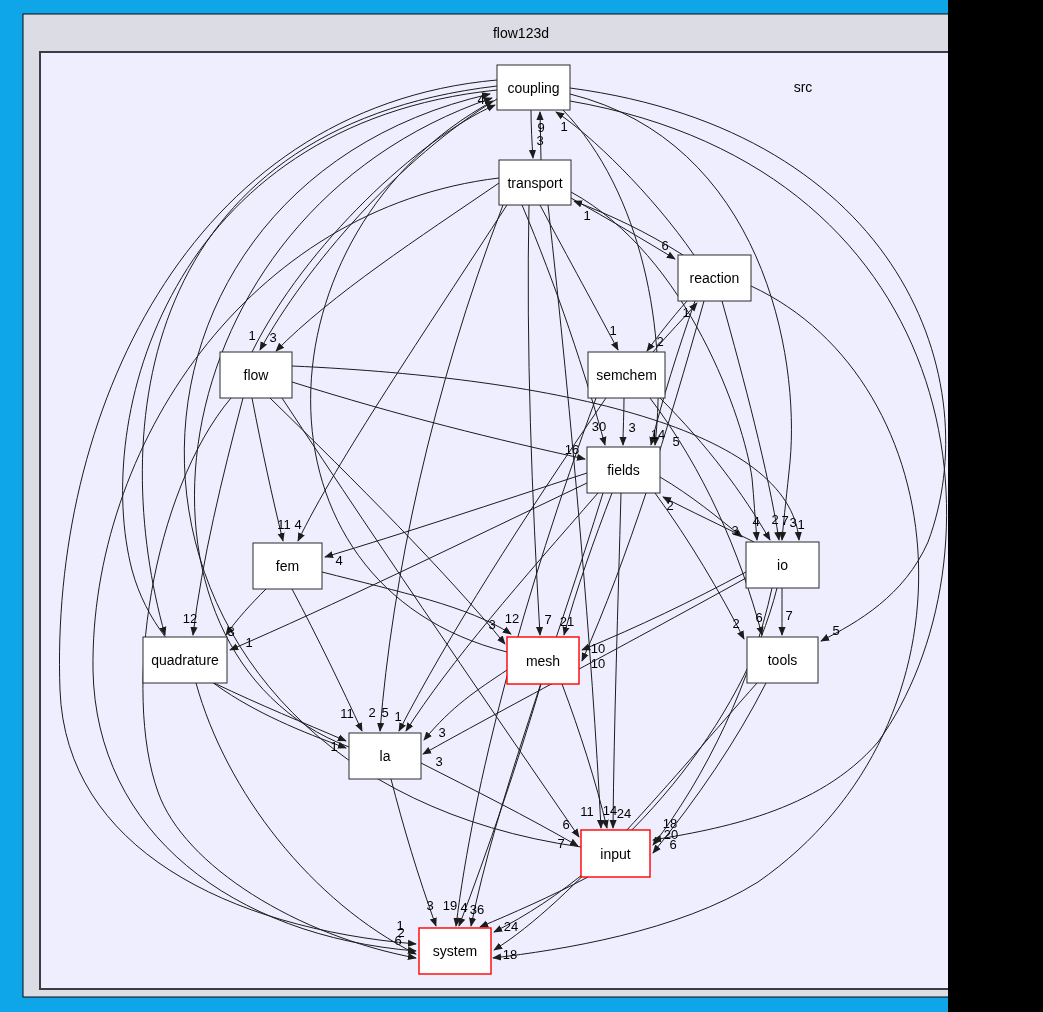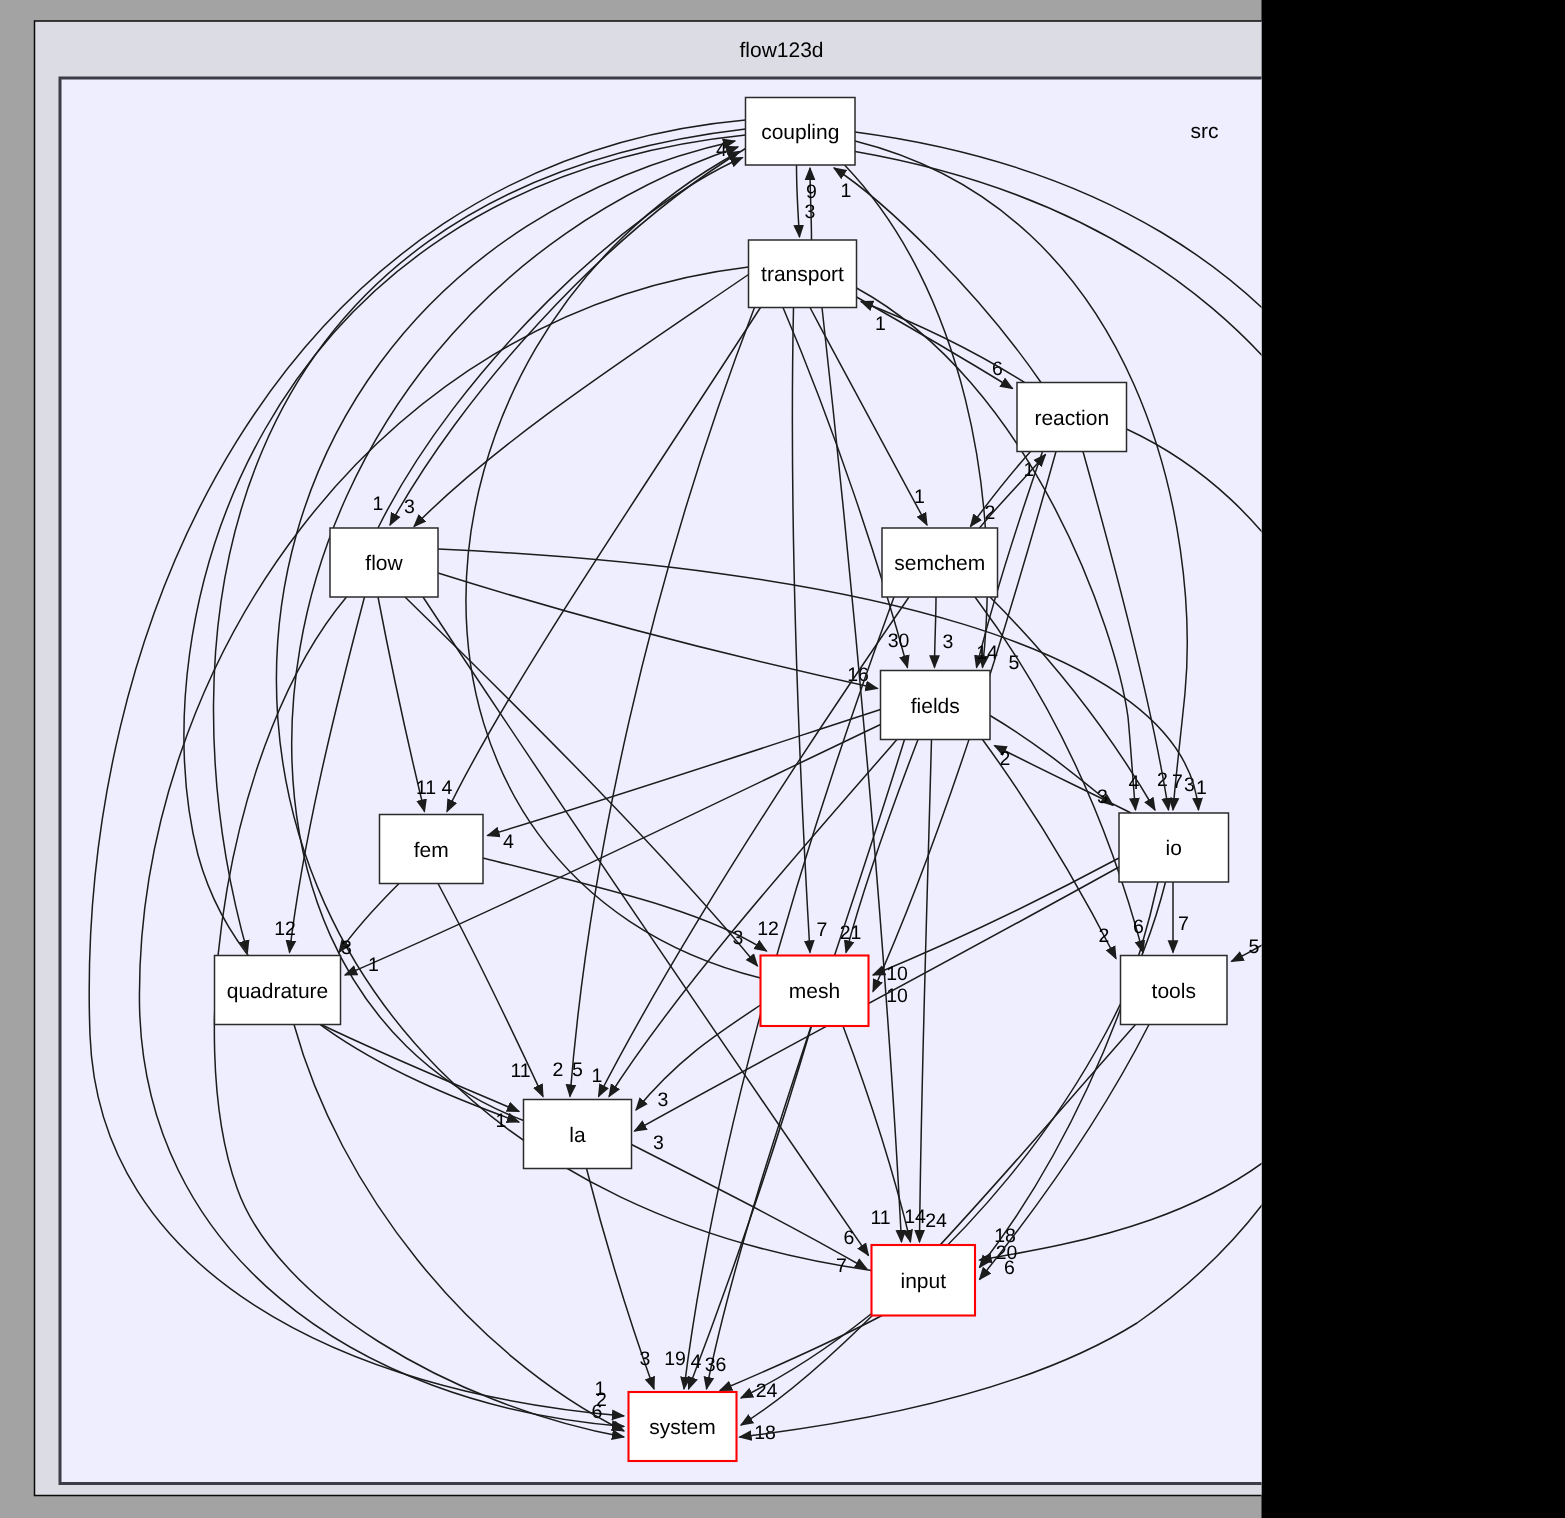--- a/index.html
+++ b/index.html
@@ -1,16 +1,16 @@
 <!DOCTYPE html>
 <html><head>
 <meta charset="utf-8">
 <style>
   html,body{margin:0;padding:0;background:#000;}
-  #stage{position:relative;width:841px;height:1012px;background:#a3a3a3;overflow:hidden;
+  #stage{position:relative;width:948px;height:1012px;background:#0ea5e9;overflow:hidden;
          font-family:"Liberation Sans", sans-serif;}
   svg{display:block;}
   .outer-box{fill:#dcdce4;stroke:#0a0a0a;stroke-width:1;}
   .inner-box{fill:#eeeeff;stroke:#3c3c46;stroke-width:2;}
   .graph-title{font:14px "Liberation Sans", sans-serif;fill:#000;text-anchor:middle;}
   .cluster-label{font:14px "Liberation Sans", sans-serif;fill:#000;text-anchor:middle;}
   .edge{fill:none;stroke:#1c1c1c;stroke-width:1;}
   .edge-label{font:13px "Liberation Sans", sans-serif;fill:#000;text-anchor:middle;}
   .node-rect{fill:#ffffff;stroke:#2b2b2b;stroke-width:1;}
   .node-rect.red{stroke:#ff0000;stroke-width:1.4;}

